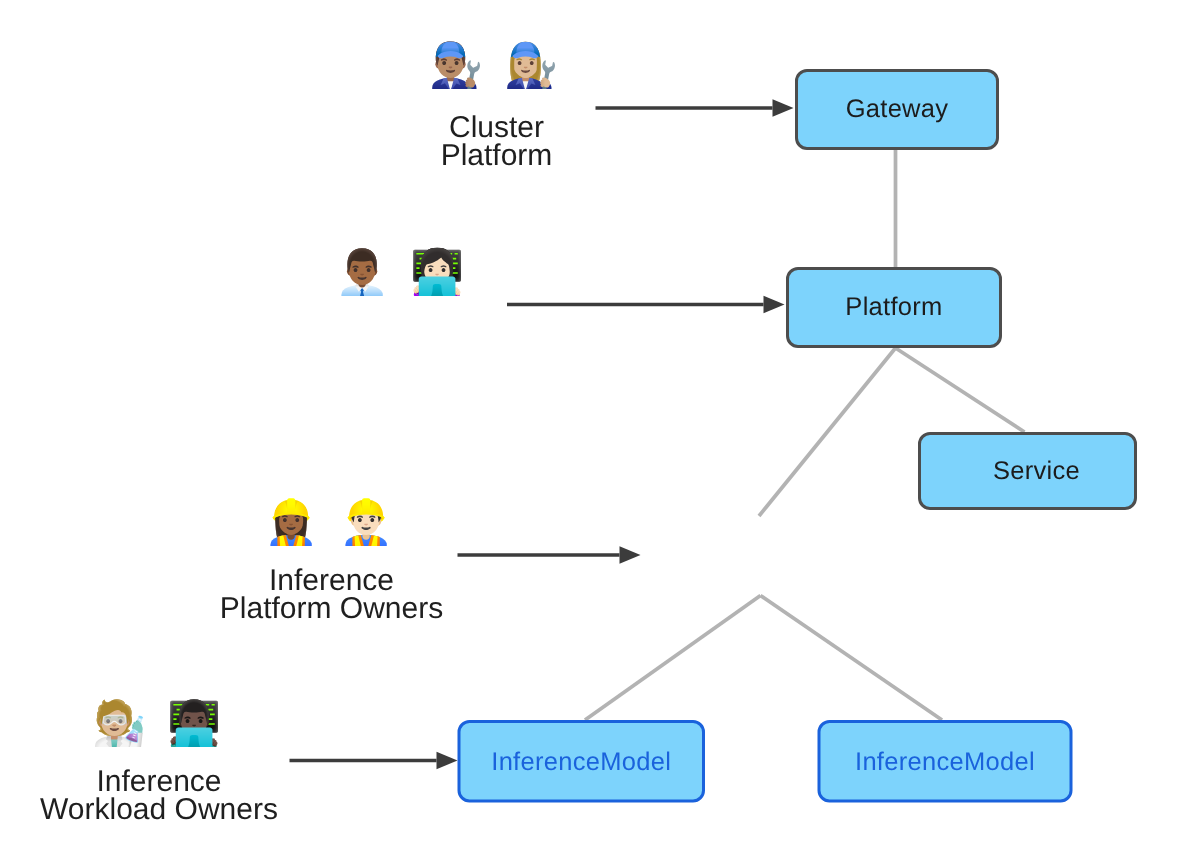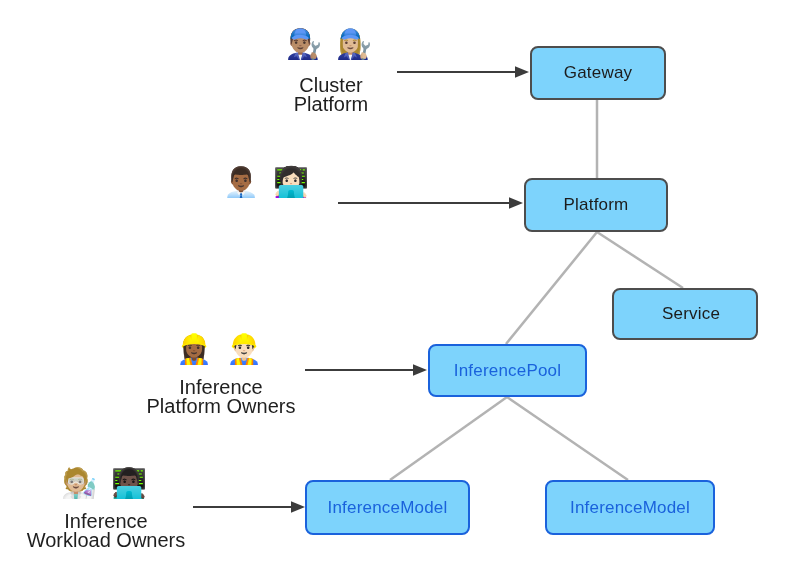--- a/index.html
+++ b/index.html
@@ -79,23 +79,20 @@
 
   <div class="node dark" id="node-gateway">
     <span>Gateway</span>
   </div>
   <div class="node dark" id="node-httproute">
     <span>Platform</span>
   </div>
   <div class="node dark" id="node-service">
     <span>Service</span>
   </div>
-  <div class="node blue" id="node-inferencepool">
-    <span>InferencePool</span>
-  </div>
   <div class="node blue" id="node-inferencemodel-1">
     <span>InferenceModel</span>
   </div>
   <div class="node blue" id="node-inferencemodel-2">
     <span>InferenceModel</span>
   </div>
 
   <div class="persona" id="persona-cluster-operators">
     <div class="emojis">
       <span>👨🏽‍🔧</span>

